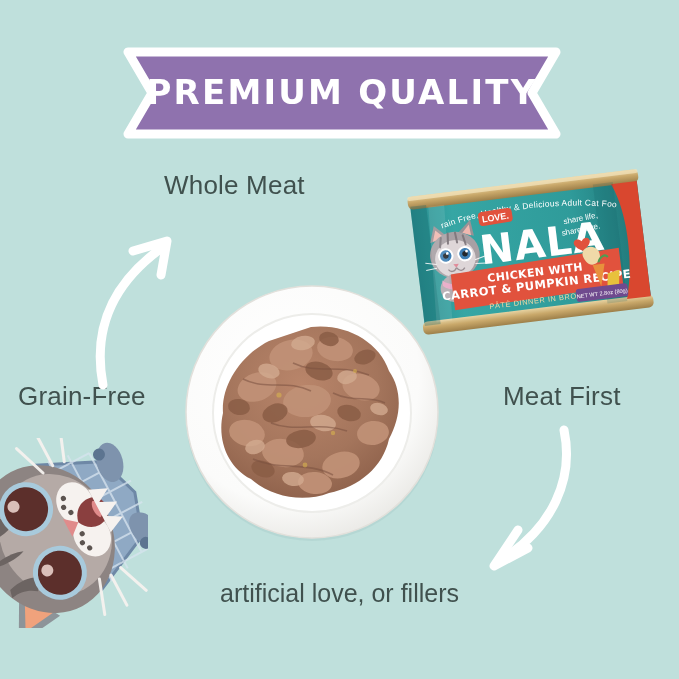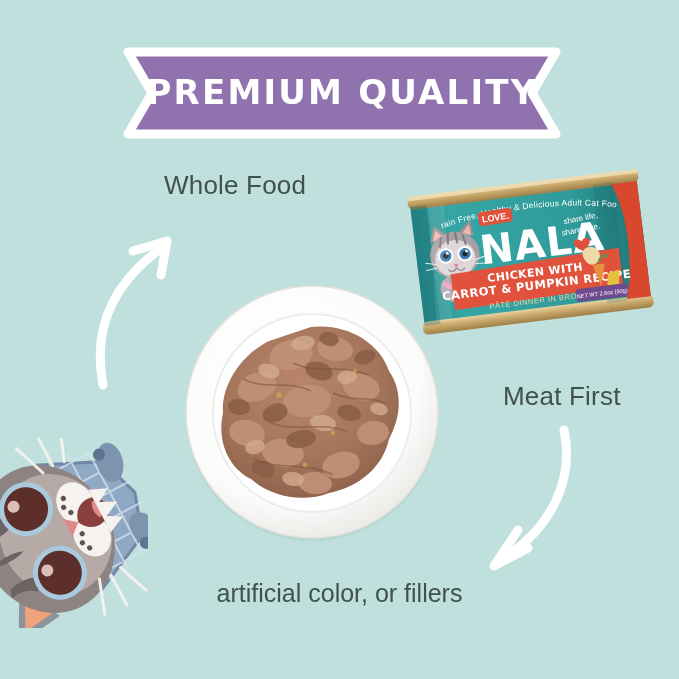--- a/index.html
+++ b/index.html
@@ -74,24 +74,25 @@
 
 <div class="stage">
 
   <div class="banner-wrap">
     <svg class="banner-svg" viewBox="0 0 448 98">
       <path d="M10,8 L438,8 L414,49 L438,90 L10,90 L34,49 Z" fill="#8f72ae" stroke="#ffffff" stroke-width="9" stroke-linejoin="round"></path>
     </svg>
     <div class="banner-text">PREMIUM QUALiTY</div>
   </div>
 
-  <div class="label" id="lbl-whole">Whole Food</div>
+  <div class="label" id="lbl-whole">Whole Meat</div>
+  <div class="label" id="lbl-grain">Grain-Free</div>
   <div class="label" id="lbl-meat">Meat First</div>
   <div class="label-bottom">
-    <div>artificial color, or fillers</div>
+    <div>artificial love, or fillers</div>
   </div>
 
   <svg class="arrow" id="arrow-up" viewBox="0 0 110 165">
     <path d="M18,160 C10,118 16,66 78,22" fill="none" stroke="#ffffff" stroke-width="9" stroke-linecap="round"></path>
     <path d="M48,26 L82,16 L76,50" fill="none" stroke="#ffffff" stroke-width="9" stroke-linecap="round" stroke-linejoin="round"></path>
   </svg>
 
   <svg class="arrow" id="arrow-down" viewBox="0 0 120 160">
     <path d="M94,10 C104,58 84,108 28,142" fill="none" stroke="#ffffff" stroke-width="9" stroke-linecap="round"></path>
     <path d="M58,128 L24,146 L48,110" fill="none" stroke="#ffffff" stroke-width="9" stroke-linecap="round" stroke-linejoin="round"></path>

